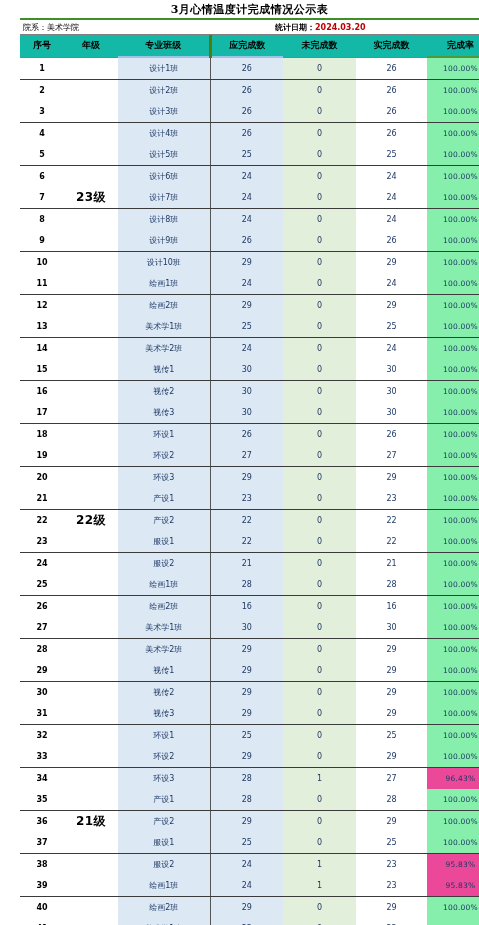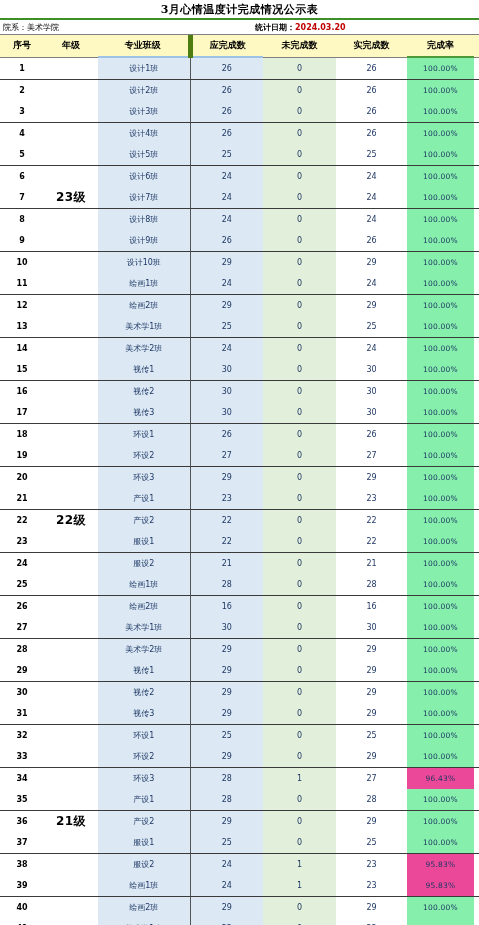--- a/index.html
+++ b/index.html
@@ -12,20 +12,21 @@
     height: 925px;
     font-family: "DejaVu Sans", "Liberation Sans", sans-serif;
     color: #1a1a1a;
     overflow: hidden;
   }
   .sheet {
     position: relative;
     width: 479px;
     height: 675px;
     box-sizing: border-box;
+    padding-left: 20px;
   }
   
   .title-row {
     height: 18px;
     display: flex;
     align-items: center;
     justify-content: center;
   }
   .doc-title {
     font-size: 11px;
@@ -82,25 +83,25 @@
   table.grid col.c-rate   { width: 67px; }
   table.grid col.c-note   { width: 55px; }
 
   thead th {
     height: 19px;
     font-size: 9px;
     font-weight: bold;
     color: #000;
     text-align: center;
     vertical-align: middle;
-    background: #fef9c3;
+    background: #14b8a6;
     border-bottom: 1px solid #808080;
     font-family: "DejaVu Sans", "Liberation Sans", sans-serif;
   }
-  thead th.head-class { border-right: 5px solid #4d7c0f; }
+  thead th.head-class { border-right: 3px solid #4d7c0f; }
   thead th.head-rate {
     border-bottom: 2px solid #4e9a3a;
   }
   thead th.head-class-col {
     border-bottom: 2px solid #9dc3e6;
   }
 
   tbody td {
     height: 19px;
     font-size: 8px;

